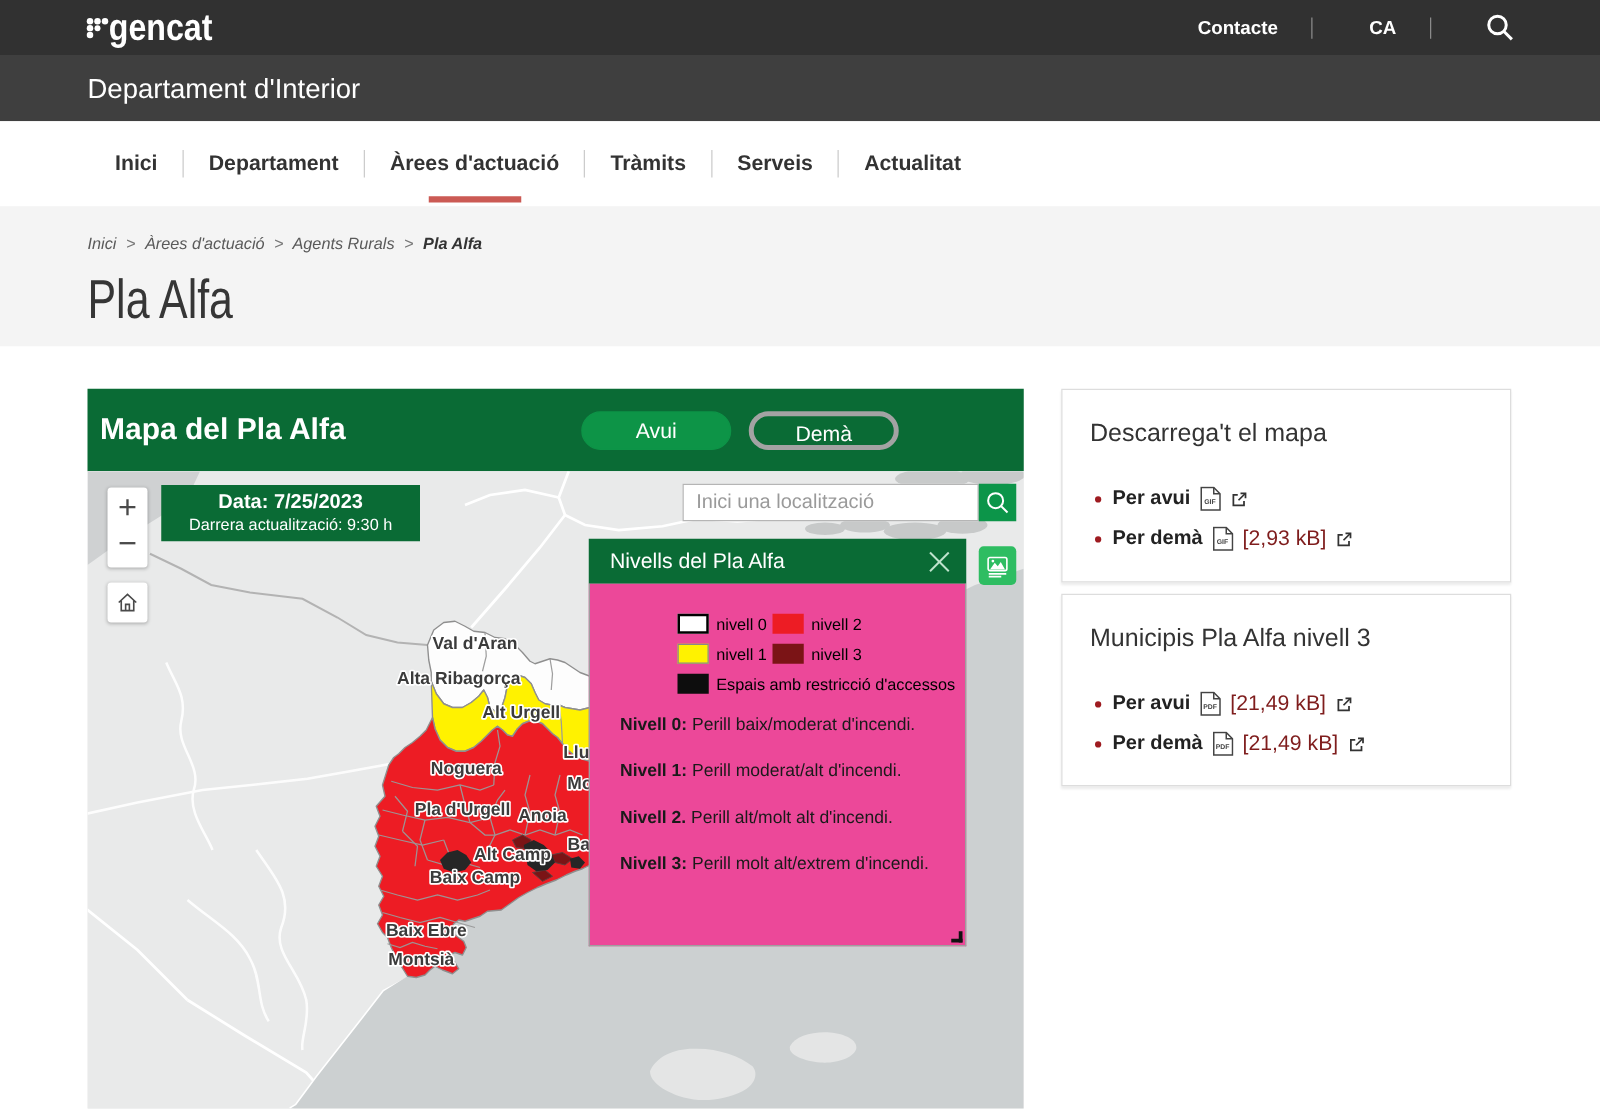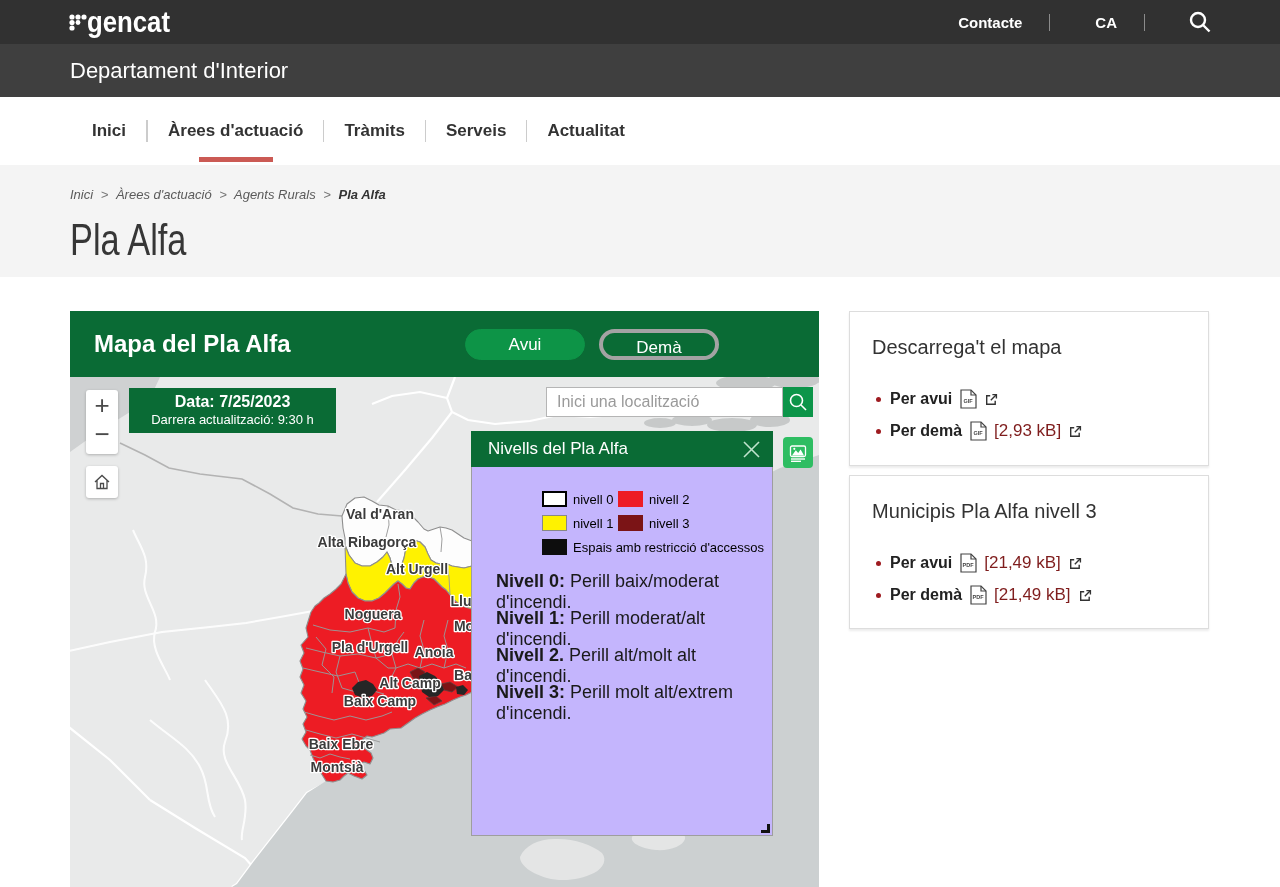--- a/index.html
+++ b/index.html
@@ -27,21 +27,21 @@
   .crumbstrip { height:112px; background:#f4f4f4; padding:22px 0 0 70px; }
   .crumbs { font-size:13px; color:#5a5a5a;font-style:italic; }
   .crumbs b { color:#333; }
   .crumbs .sep { color:#777; padding:0 4px; font-size:13px; }
   .pagetitle { font-size:44px; color:#363636; margin-top:13px; transform:scaleX(.78); transform-origin:left; }
   
   .container { width:1140px; margin-left:70px; padding-top:34px; display:flex; }
   
   .mapcard { width:749px; }
   .maphead { height:66px; background:#0a6b35; display:flex; align-items:center; position:relative; }
-  .maphead h2 { color:#fff; font-size:24px; font-weight:bold; margin-left:24px; }
+  .maphead h2 { color:#fff; font-size:24px; font-weight:bold; margin-left:10px; }
   .pill { position:absolute; top:18px; height:31px; width:120px; border-radius:16px;
     color:#fff; font-size:17px; text-align:center; line-height:29px; }
   .pill.on { left:395px; background:#0d9447; border:1px solid #0d9447; }
   .pill.off { left:529px; background:transparent; border:4px solid #a3a3a3; }
   .mapbody { position:relative; width:749px; height:510px; overflow:hidden; background:#e9eaea; }
   .mapbody > svg.base { position:absolute; left:0; top:0; }
   
   .zoomctl { position:absolute; left:16px; top:13px; width:32px; height:64px; background:#fff;
     border-radius:3px; box-shadow:0 1px 3px rgba(0,0,0,.25); color:#4a4a4a; }
   .zoomctl .zi { height:32px; text-align:center; font-size:26px; font-weight:300; line-height:30px; }
@@ -54,26 +54,26 @@
   .searchbox { position:absolute; left:476px; top:10px; width:237px; height:30px; background:#fff;
     border:1px solid #b5b5b5; color:#9a9a9a; font-size:16px; line-height:28px; padding-left:10px; }
   .searchbtn { position:absolute; left:713px; top:10px; width:30px; height:30px; background:#0c9549;
     display:flex; align-items:center; justify-content:center; }
   .togglebtn { position:absolute; left:713px; top:60px; width:30px; height:31px; background:#2ebd62;
     border-radius:4px; display:flex; align-items:center; justify-content:center; }
   
   .legend { position:absolute; left:401px; top:54px; width:302px;border-radius:18px; }
   .legendhead { height:36px; background:#0a6b35; color:#fff; font-size:17px; line-height:36px;
     padding-left:17px; position:relative; }
-  .legendbody { position:relative; height:369px; background:#c4b5fd; border:1px solid #9e9e9e; border-top:none;
+  .legendbody { position:relative; height:290px; background:#ec4899; border:1px solid #9e9e9e; border-top:none;
     font-size:14px; color:#1a1a1a; }
   .swrow { position:absolute; height:16px; }
   .sw { display:inline-block; width:25px; height:16px; vertical-align:middle; }
   .swtxt { font-size:13px; color:#000; vertical-align:middle; margin-left:6px; }
-  .nivline { position:absolute; left:24px; font-size:18px; color:#1a1a1a; }
+  .nivline { position:absolute; left:24px; font-size:14px; color:#1a1a1a; }
   .rhandle { position:absolute; right:2px; bottom:2px; width:9px; height:9px;
     border-right:3px solid #111; border-bottom:3px solid #111; }
   
   .sidebar { width:360px; margin-left:30px; }
   .scard { background:#fff; border:1px solid #ddd; box-shadow:0 2px 2px rgba(0,0,0,.08); padding:24px 20px 24px 22px; }
   .scard h3 { font-size:20px; color:#333; font-weight:400; margin-bottom:30px; }
   .scard .row { display:flex; align-items:center; margin-top:12px; font-size:16px; color:#222; }
   .scard .row .bullet { width:5px; height:5px; border-radius:50%; background:#9e1b20; margin:0 9px 0 4px; }
   .scard .row b { font-weight:bold; }
   .scard .size { color:#7f1d1d; margin-left:7px; font-size:17px; }
@@ -104,20 +104,21 @@
     <svg width="24" height="24" viewBox="0 0 24 24" fill="none" stroke="#fff" stroke-width="2.4" style="margin-left:43px">
       <circle cx="10" cy="10" r="7"></circle>
         <line x1="15" y1="15" x2="21.5" y2="21.5"></line>
     </svg>
   </div>
 </div>
 <div class="deptbar">Departament d'Interior</div>
 <div class="nav">
   <div class="item">Inici</div>
     <div class="vsep"></div>
+  <div class="item">Departament</div>
     <div class="vsep"></div>
   <div class="item active">Àrees d'actuació</div>
     <div class="vsep"></div>
   <div class="item">Tràmits</div>
     <div class="vsep"></div>
   <div class="item">Serveis</div>
     <div class="vsep"></div>
   <div class="item">Actualitat</div>
 </div>
 <div class="crumbstrip">

